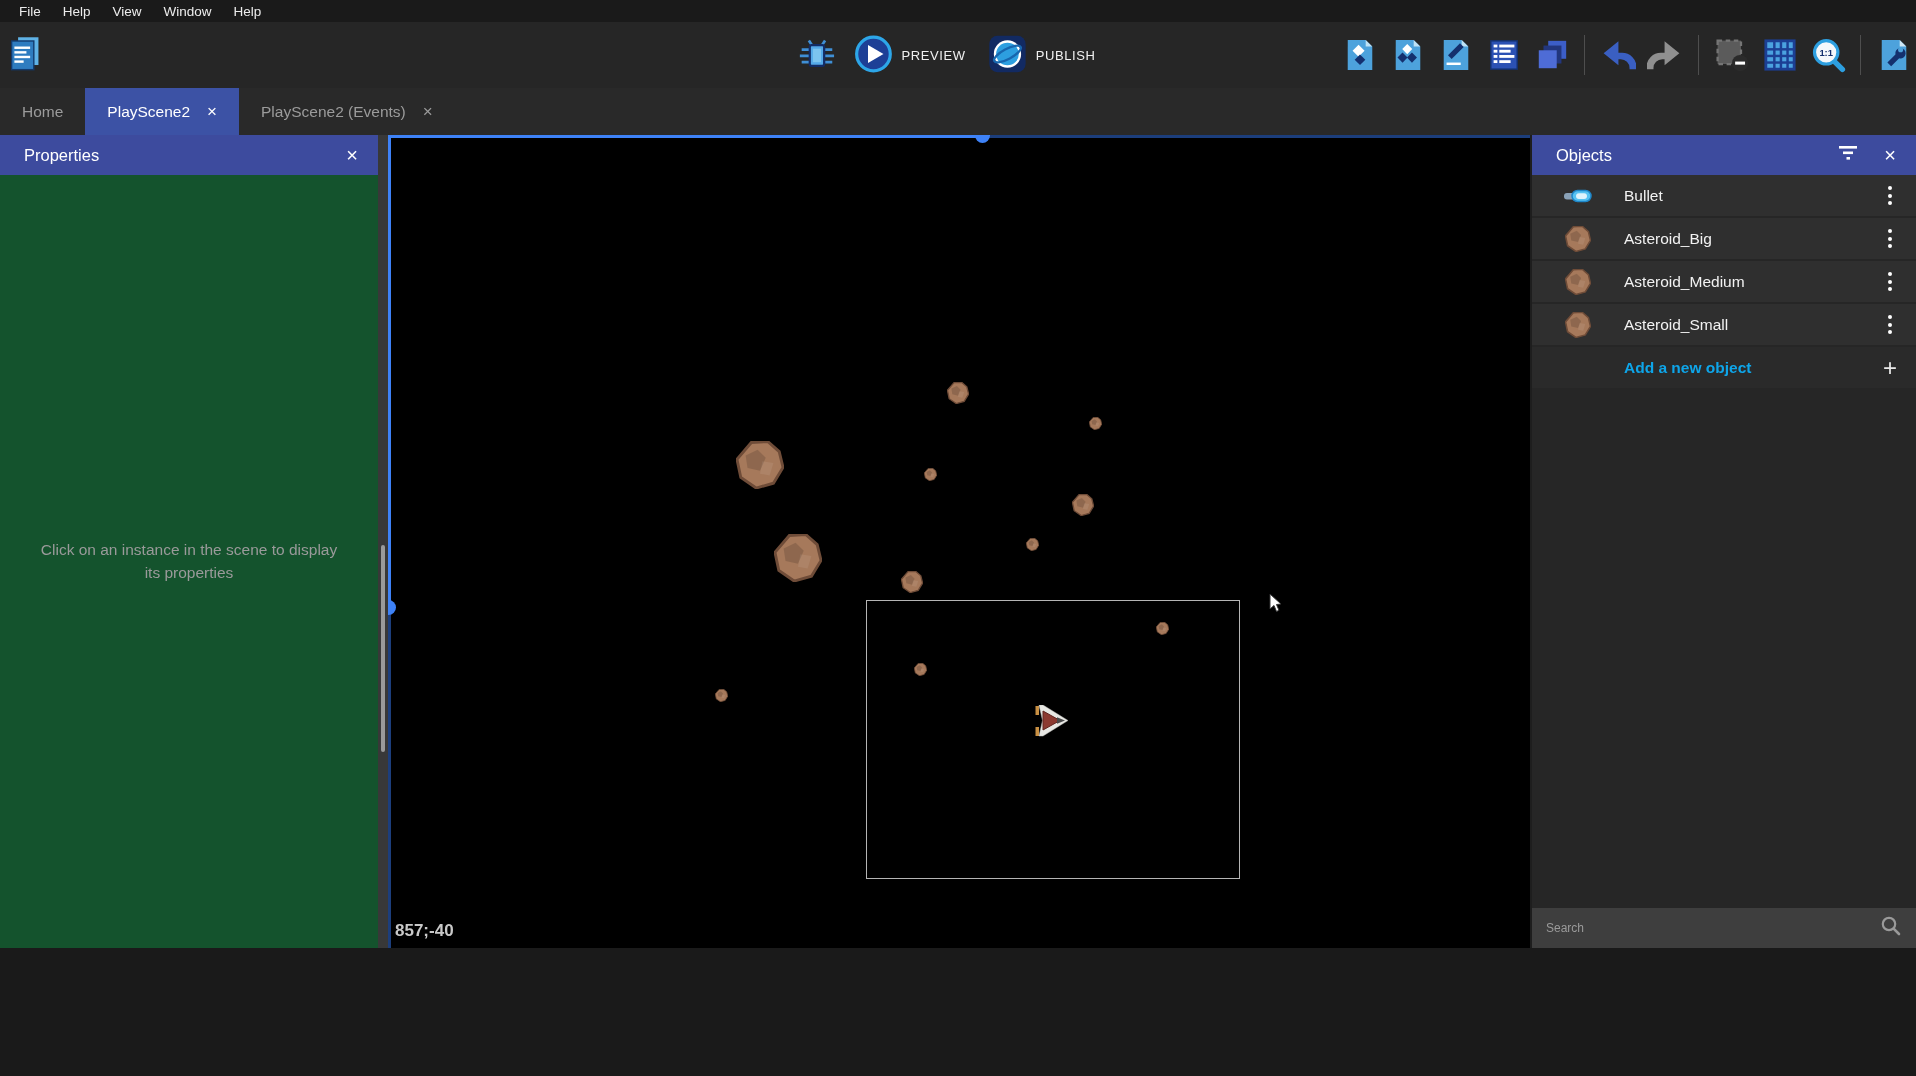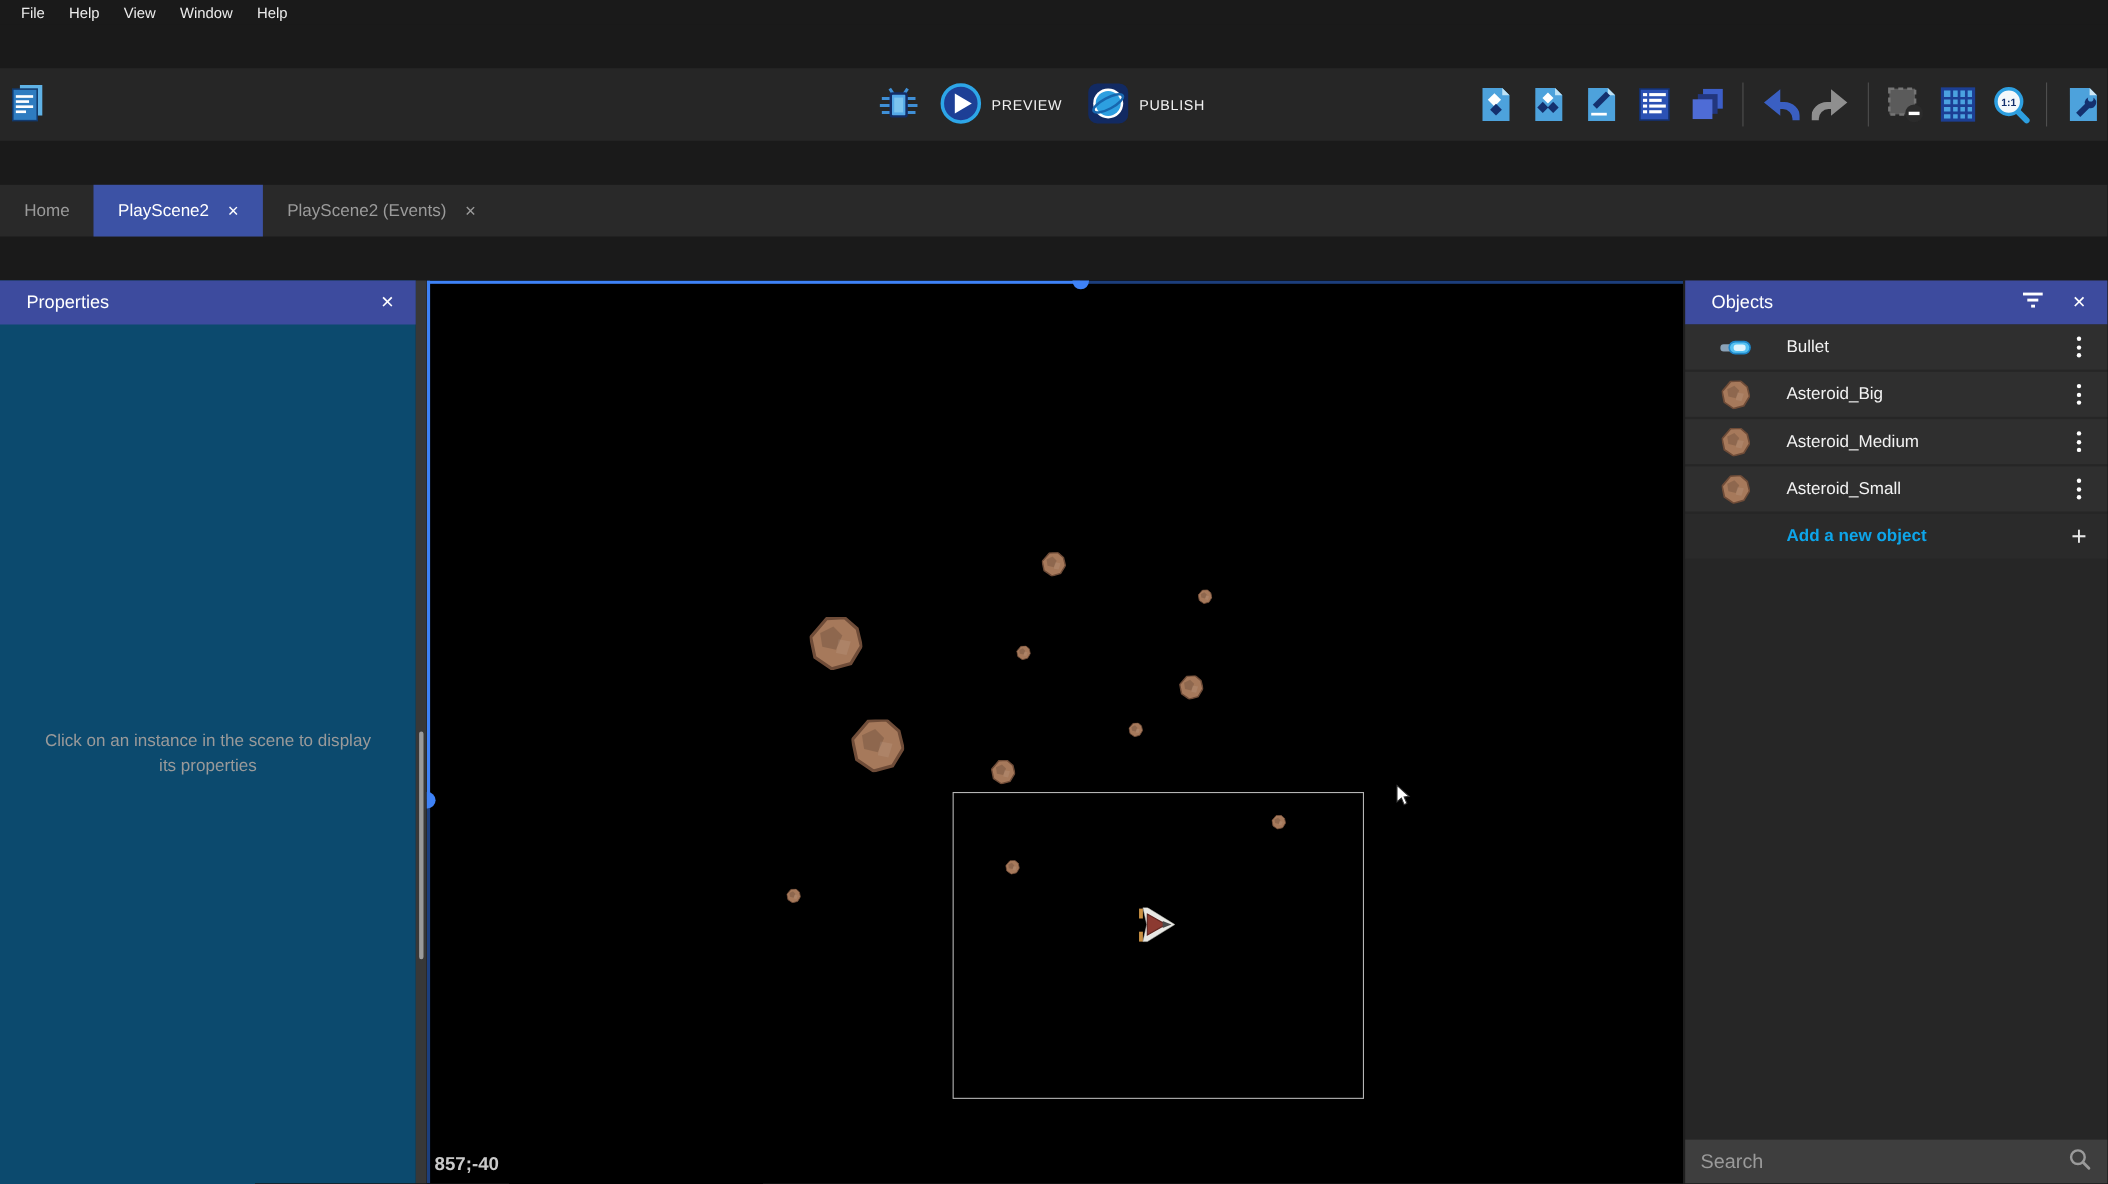--- a/index.html
+++ b/index.html
@@ -1,18 +1,18 @@
 <!DOCTYPE html>
 <html><head>
 <meta charset="utf-8">
 <style>
   * { margin:0; padding:0; box-sizing:border-box; }
   html,body { width:1916px; height:1076px; overflow:hidden; background:#1a1a1a;
               font-family:"Liberation Sans", sans-serif; }
-  .app { width:1916px; height:1076px; display:flex; flex-direction:column;gap:40px; }
+  .app { width:1916px; height:948px; display:flex; flex-direction:column; }
 
   
   .menubar { height:22px; background:#1a1a1a; display:flex; align-items:center; padding-left:8px; flex:0 0 auto; }
   .menubar span { color:#ececec; font-size:13.5px; padding:2px 11px; cursor:default; }
 
   
   .toolbar { height:66px; background:#262626; position:relative; display:flex; align-items:center; flex:0 0 auto; }
   .tb-left { position:absolute; left:7px; top:12px; }
   .tb-center { position:absolute; left:50%; transform:translateX(-53%); display:flex; align-items:center; gap:14px; }
   .tb-btn { display:flex; align-items:center; gap:8px; background:none; border:none; cursor:pointer; padding:4px; }
@@ -31,21 +31,21 @@
 
   
   .main { flex:1; display:flex; min-height:0; }
 
   .panel-header { height:40px; background:#3d4b9e; display:flex; align-items:center;
                   padding:0 18px 0 24px; flex:0 0 auto; }
   .panel-title { color:#ffffff; font-size:16.5px; flex:1; }
   .panel-x { color:#ffffff; font-size:20px; line-height:1; cursor:pointer; background:none; border:none; padding:0 2px; }
 
   
-  .props { width:378px; background:#0c4a6e; display:flex; flex-direction:column; }
+  .props { width:378px; background:#14532d; display:flex; flex-direction:column; }
   .props-body { flex:1; display:flex; align-items:center; justify-content:center; }
   .props-msg { color:#9a9a9a; font-size:15.5px; text-align:center; width:300px; line-height:1.45; }
 
   
   .divider { width:10px; background:#383838; position:relative; }
   .divider-thumb { position:absolute; left:3px; top:410px; width:4px; height:207px; background:#9a9a9a; border-radius:2px; }
 
   
   .canvas { flex:1; background:#000000; position:relative; overflow:hidden; }
   .hline-a { position:absolute; top:0; left:0; height:3px; background:#3e82f7; }
@@ -68,21 +68,21 @@
   .obj-icon { width:92px; display:flex; justify-content:center; align-items:center; }
   .obj-label { flex:1; color:#f2f2f2; font-size:15.5px; }
   .obj-dots { width:52px; display:flex; flex-direction:column; align-items:center; gap:3.5px; cursor:pointer;
               background:none; border:none; padding:0; }
   .obj-dots i { width:4px; height:4px; border-radius:50%; background:#ffffff; }
   .add-row { height:41px; background:#2a2a2a; display:flex; align-items:center; cursor:pointer; }
   .add-label { flex:1; color:#0ea5e9; font-size:15.5px; padding-left:92px;font-weight:bold; }
   .add-plus { color:#e8e8e8; font-size:24px; font-weight:300; width:52px; text-align:center; }
   .obj-spacer { flex:1; }
   .search-bar { height:40px; background:#3e3e3e; display:flex; align-items:center; padding:0 14px; margin-top:4px; }
-  .search-input { flex:1; background:transparent; border:none; outline:none; color:#dddddd; font-size:18px;
+  .search-input { flex:1; background:transparent; border:none; outline:none; color:#dddddd; font-size:12px;
                   font-family:"Liberation Sans", sans-serif; }
   .search-input::placeholder { color:#9a9a9a; }
 </style>
 </head>
 <body>
 
 <div class="app">
 
   <div class="menubar">
     <span>File</span>

